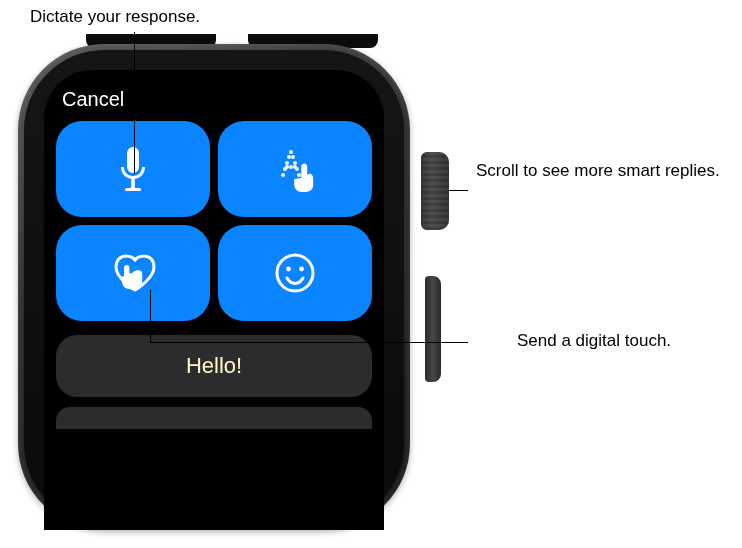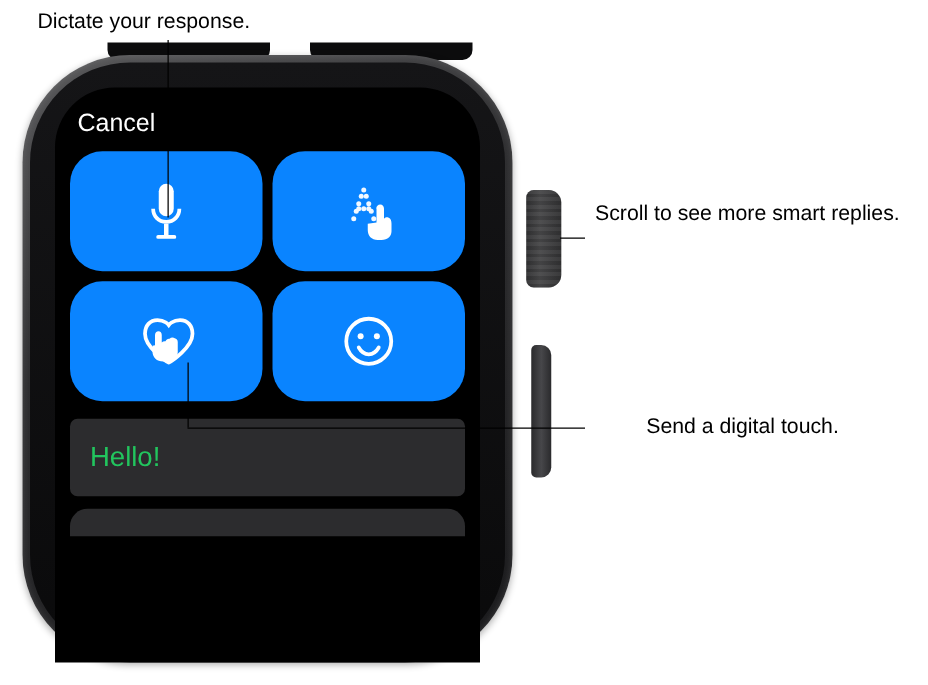--- a/index.html
+++ b/index.html
@@ -64,24 +64,25 @@
     display: flex;
     align-items: center;
     justify-content: center;
     color: #fff;
   }
   .wbtn svg { fill: #fff; }
 
   .reply {
     margin-top: 14px;
     background: #2c2c2e;
-    color: #22c55e;
-    border-radius: 6px;
+    color: #fef9c3;
+    border-radius: 21px;
     padding: 18px 16px;
     font-size: 22px;
+    text-align: center;
   }
   .reply2 {
     margin-top: 10px;
     background: #2c2c2e;
     border-radius: 14px 14px 0 0;
     height: 22px;
   }
 
   
   .crown {

